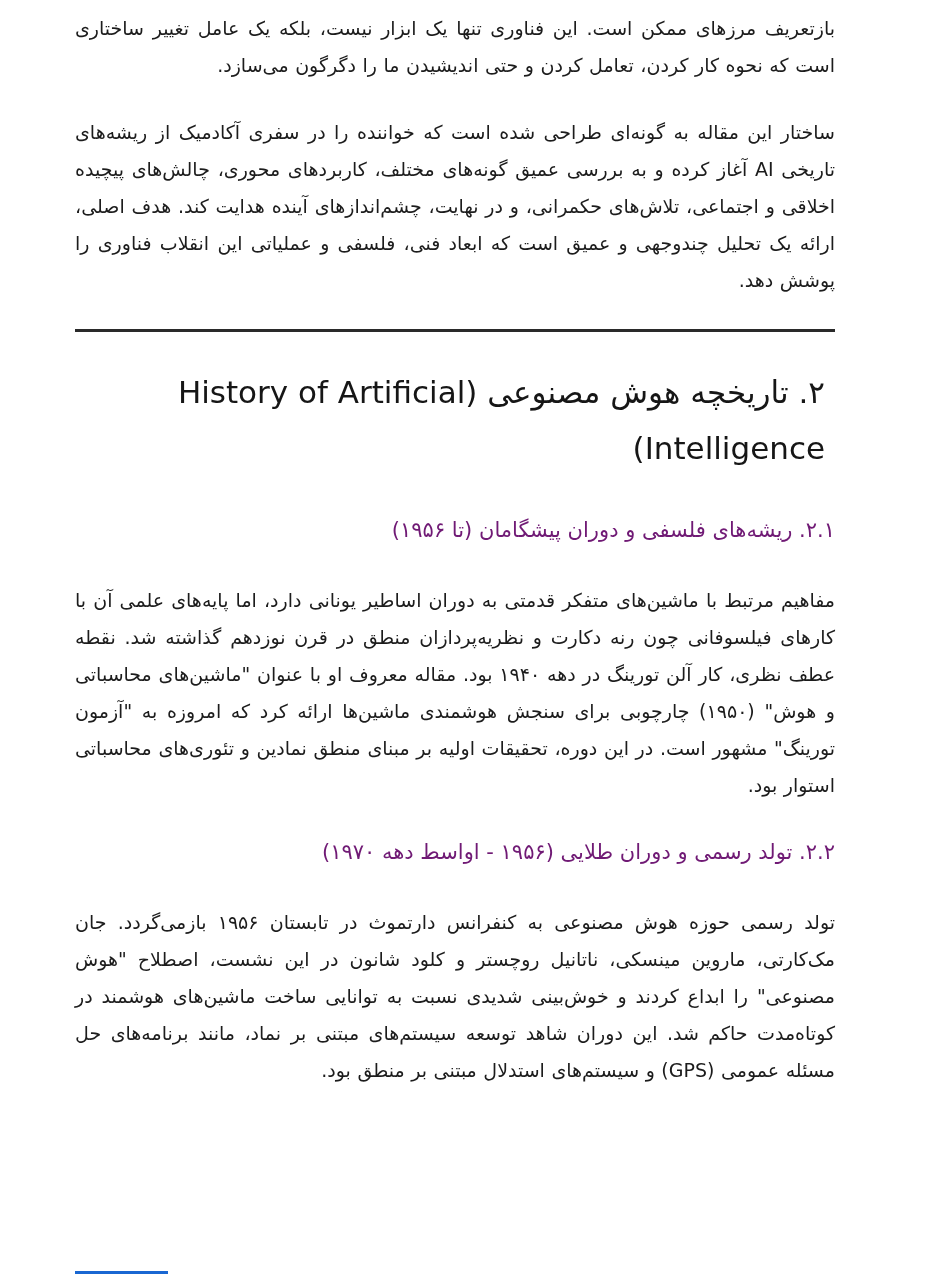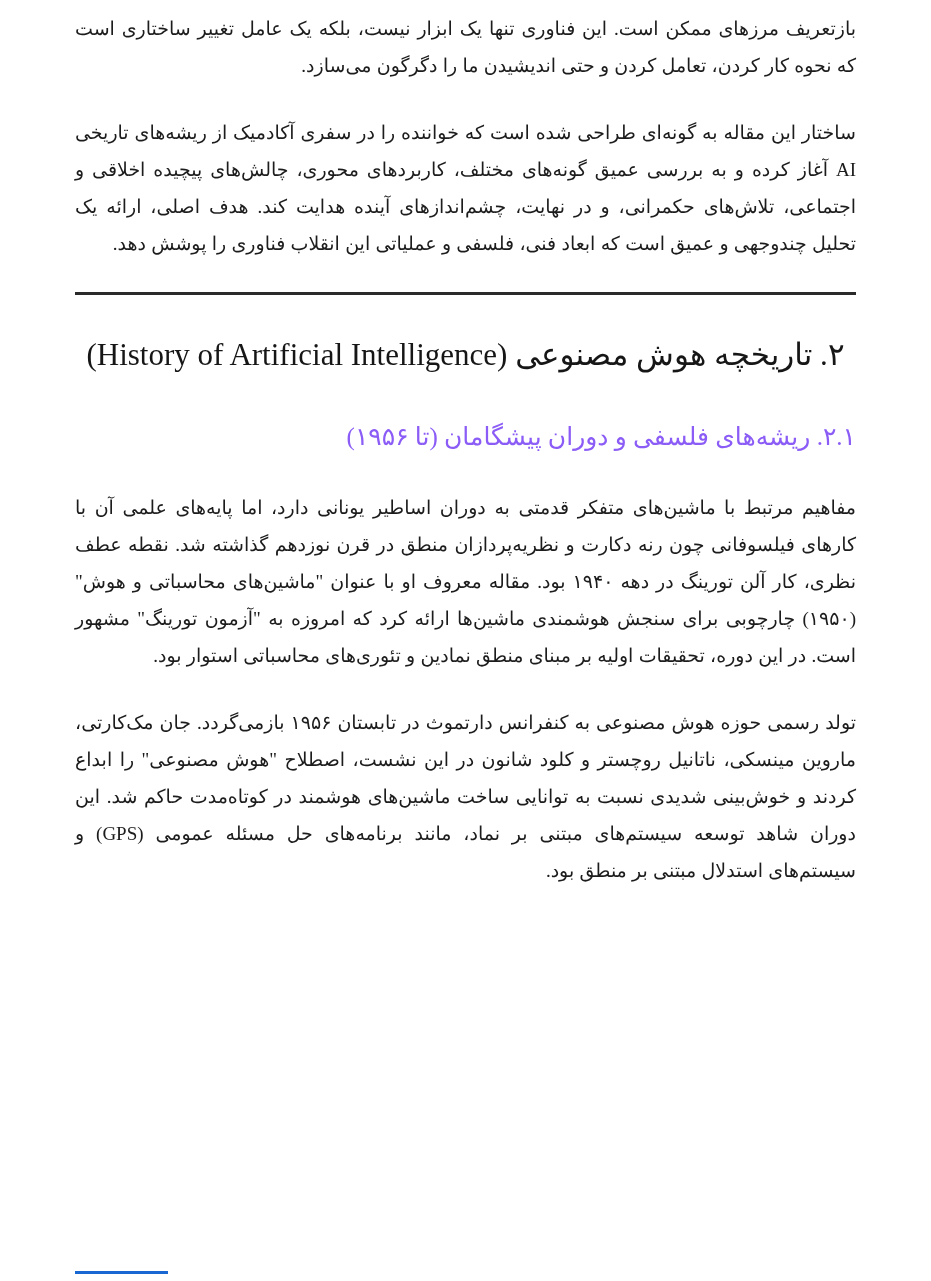--- a/index.html
+++ b/index.html
@@ -10,53 +10,51 @@
   body {
     width: 931px;
     height: 1281px;
     position: relative;
     overflow: hidden;
     font-family: "DejaVu Sans", sans-serif;
   }
   .doc {
     position: absolute;
     inset: 0;
-    padding: 10px 75px 0 75px;
+    padding: 10px 96px 0 75px;
     direction: rtl;
     color: #1c1c1c;
     box-sizing: border-box;
-    font-family: Liberation Serif, serif;
   }
   .para {
     font-size: 19px;
     line-height: 37px;
     font-weight: 400;
     text-align: justify;
     margin: 0 0 30px 0;
     word-spacing: 0.5px;
   }
   .divider {
     border: none;
     border-top: 3px solid #2a2a2a;
     margin: 6px 0 0 0;
   }
   .h1 {
     font-size: 31px;
     line-height: 56px;
     font-weight: 400;
-    text-align: center;
     margin: 32px 10px 36px 10px;
     color: #161616;
   }
   .h2 {
-    font-size: 25px;
+    font-size: 21px;
     line-height: 36px;
     font-weight: 400;
     margin: 20px 0 34px 0;
-    color: #8b5cf6;
+    color: #701a75;
   }
   .link-fragment {
     position: absolute;
     left: 75px;
     top: 1271px;
     width: 93px;
     height: 3px;
     background: #1967d2;
   }
 </style>
@@ -71,18 +69,19 @@
 
   <hr class="divider">
 
   <h1 class="h1">۲. تاریخچه هوش مصنوعی (History of Artificial Intelligence)</h1>
 
 
   <h2 class="h2">۲.۱. ریشه‌های فلسفی و دوران پیشگامان (تا ۱۹۵۶)</h2>
 
   <p class="para">مفاهیم مرتبط با ماشین‌های متفکر قدمتی به دوران اساطیر یونانی دارد، اما پایه‌های علمی آن با کارهای فیلسوفانی چون رنه دکارت و نظریه‌پردازان منطق در قرن نوزدهم گذاشته شد. نقطه عطف نظری، کار آلن تورینگ در دهه ۱۹۴۰ بود. مقاله معروف او با عنوان "ماشین‌های محاسباتی و هوش" (۱۹۵۰) چارچوبی برای سنجش هوشمندی ماشین‌ها ارائه کرد که امروزه به "آزمون تورینگ" مشهور است. در این دوره، تحقیقات اولیه بر مبنای منطق نمادین و تئوری‌های محاسباتی استوار بود.</p>
 
+  <h2 class="h2">۲.۲. تولد رسمی و دوران طلایی (۱۹۵۶ - اواسط دهه ۱۹۷۰)</h2>
 
   <p class="para">تولد رسمی حوزه هوش مصنوعی به کنفرانس دارتموث در تابستان ۱۹۵۶ بازمی‌گردد. جان مک‌کارتی، ماروین مینسکی، ناتانیل روچستر و کلود شانون در این نشست، اصطلاح "هوش مصنوعی" را ابداع کردند و خوش‌بینی شدیدی نسبت به توانایی ساخت ماشین‌های هوشمند در کوتاه‌مدت حاکم شد. این دوران شاهد توسعه سیستم‌های مبتنی بر نماد، مانند برنامه‌های حل مسئله عمومی (GPS) و سیستم‌های استدلال مبتنی بر منطق بود.</p>
 
 </div>
 
 <div class="link-fragment"></div>
 
 </body></html>

